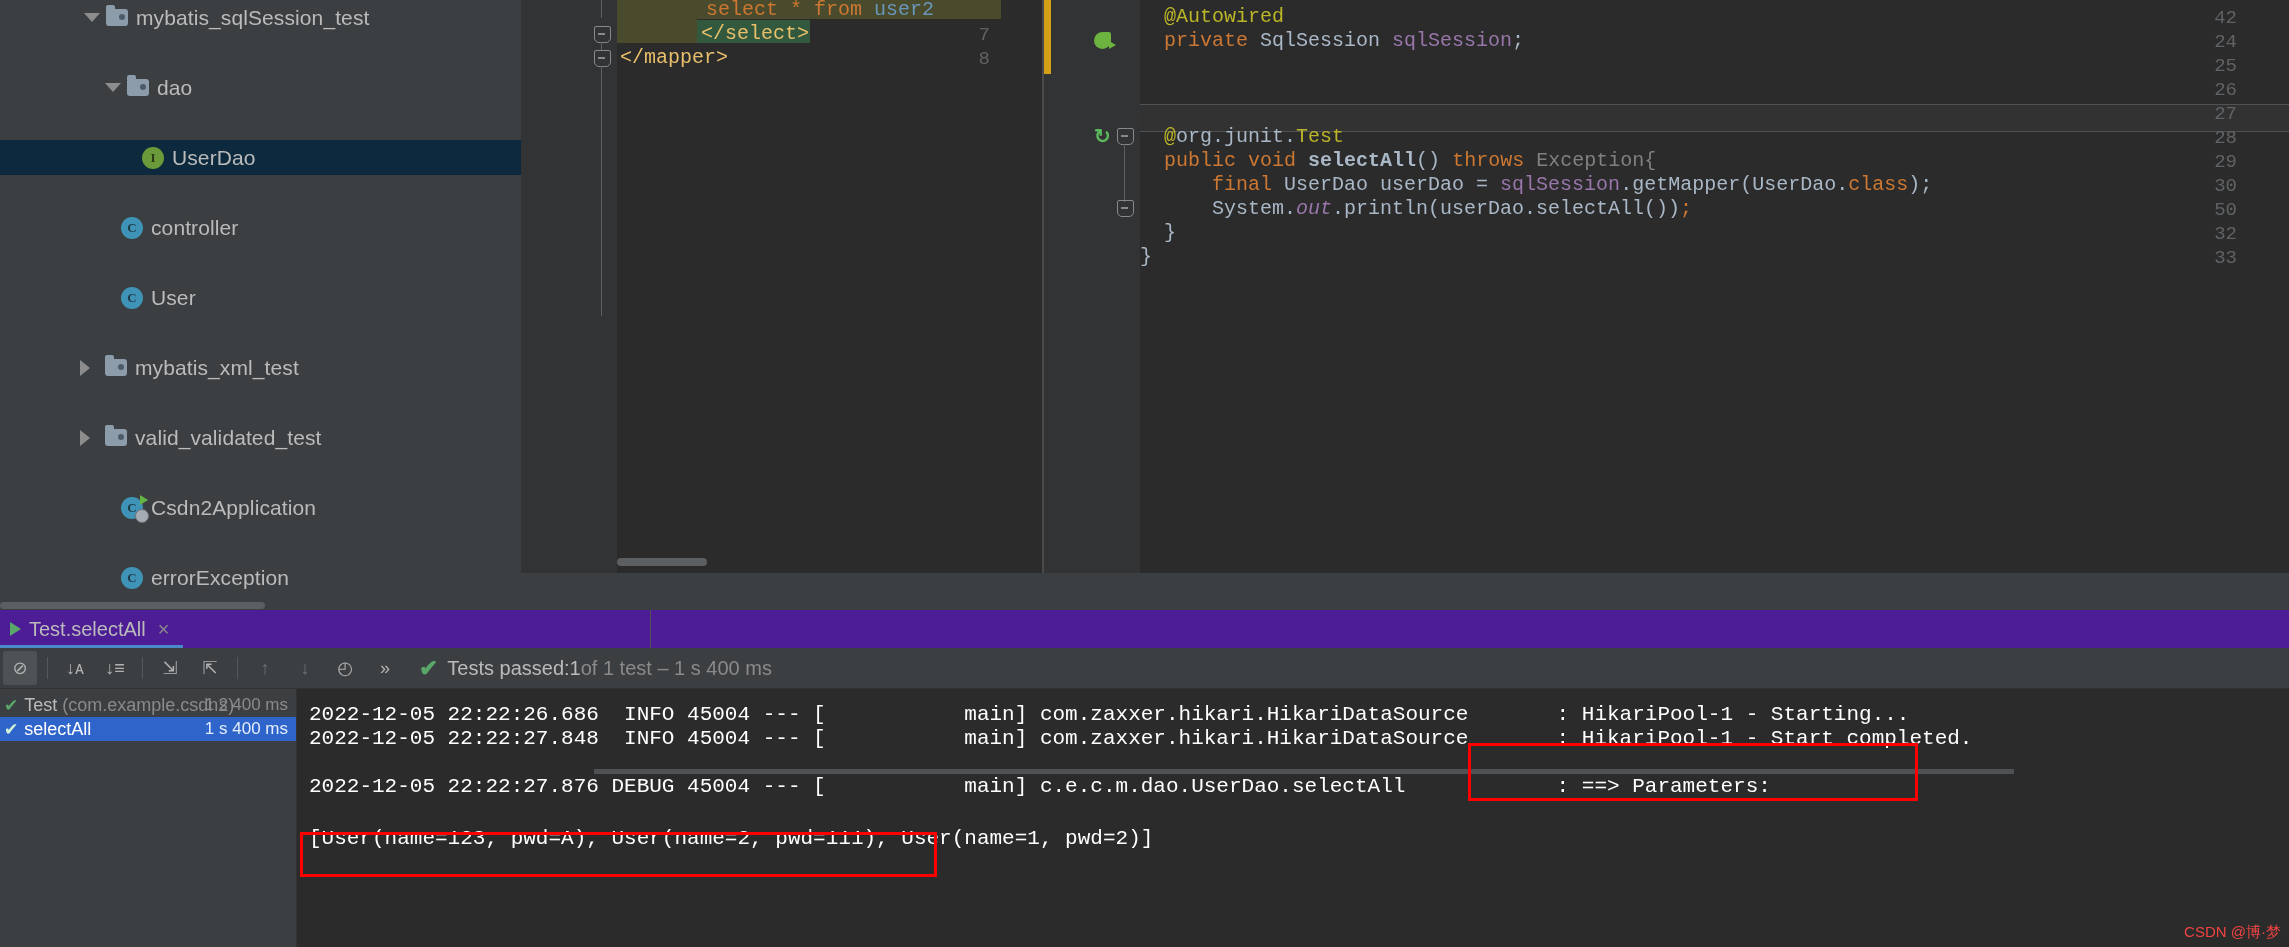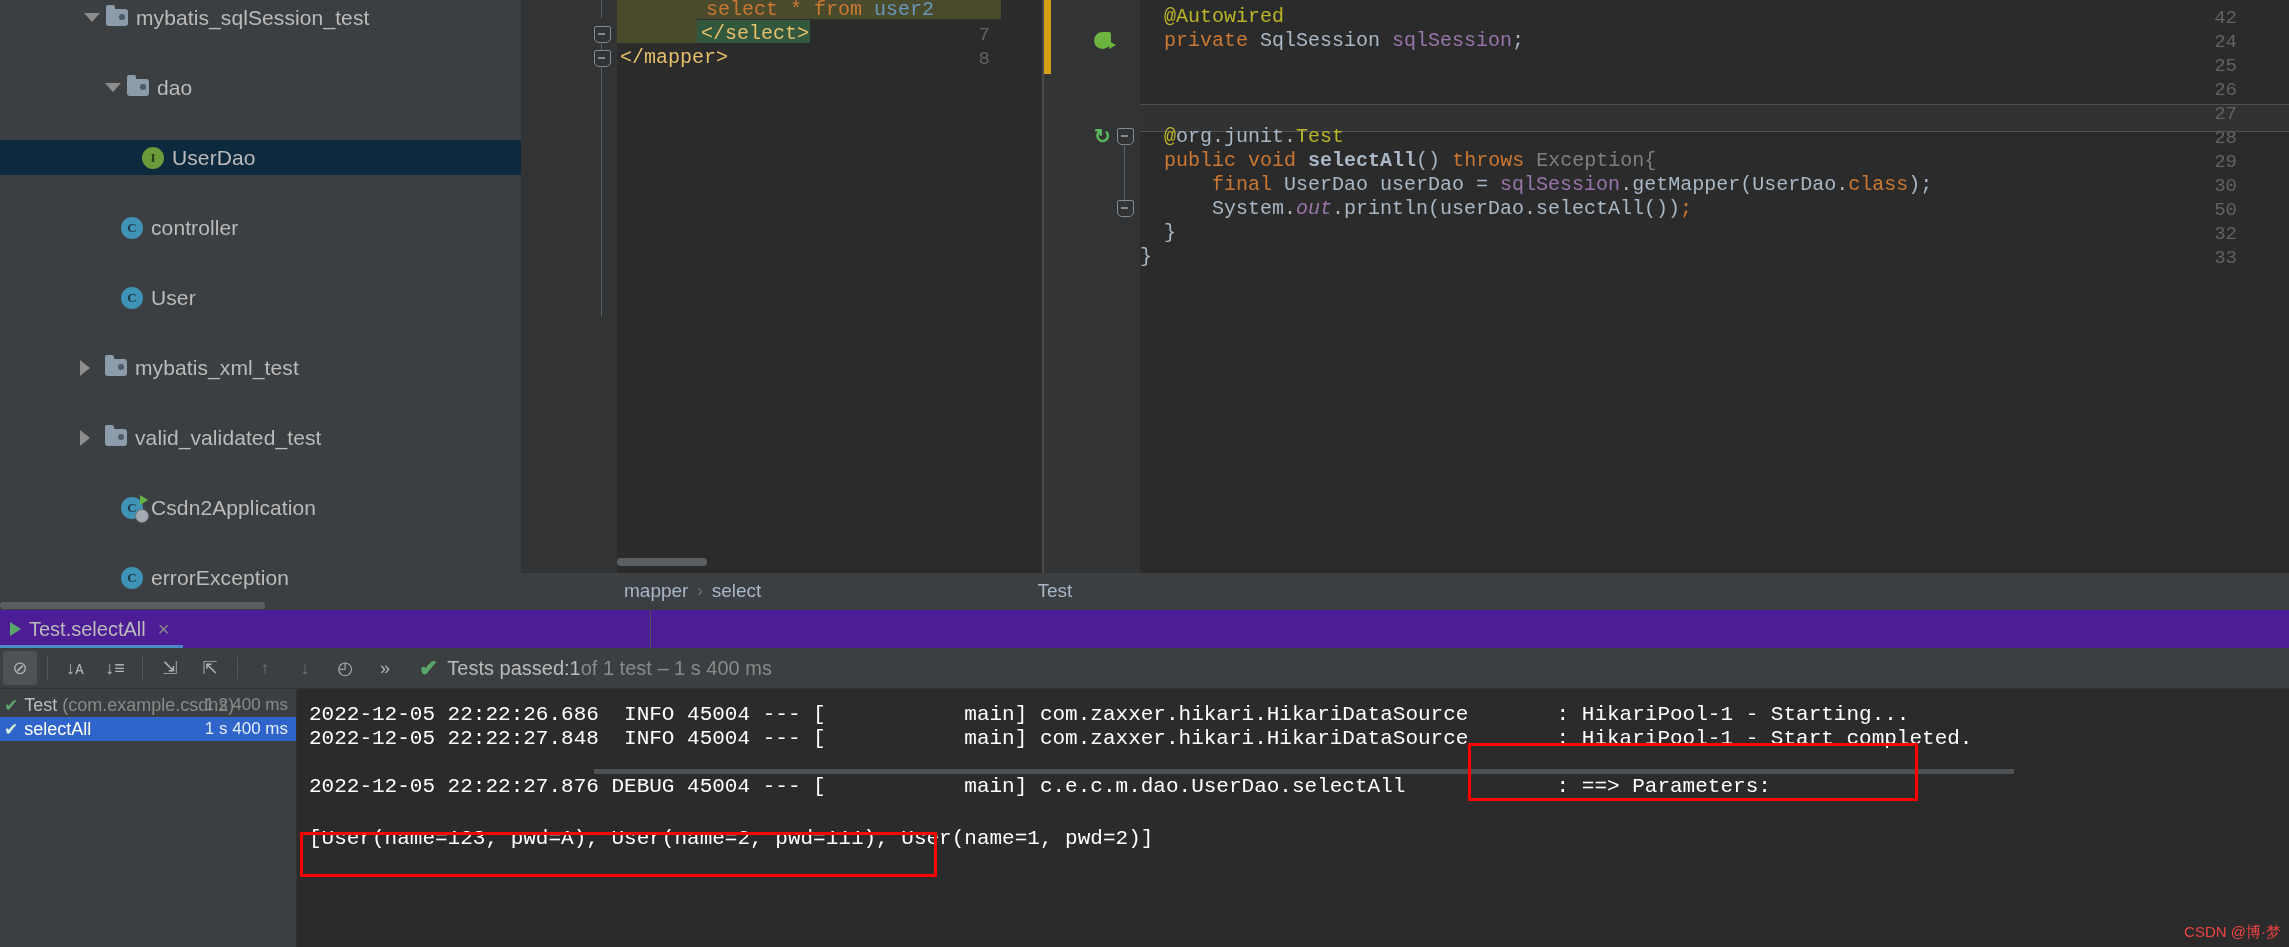--- a/index.html
+++ b/index.html
@@ -559,30 +559,20 @@
       <div class="code-line" style="left:120px; top:173px;"><span>    </span><span class="kw">final</span><span> </span><span class="typ">UserDao</span><span class="typ"> userDao = </span><span class="fld">sqlSession</span><span class="typ">.getMapper(</span><span class="typ">UserDao.</span><span class="kw">class</span><span class="typ">);</span></div>
 
       <div class="code-line" style="left:120px; top:197px;"><span>    </span><span class="typ">System.</span><span class="fld-i">out</span><span class="typ">.println(userDao.selectAll())</span><span class="kw">;</span></div>
 
       <div class="code-line" style="left:120px; top:221px;"><span class="typ">}</span></div>
 
       <div class="code-line" style="left:96px; top:245px;"><span class="typ">}</span></div>
     </div>
   </div>
 
-  <div id="breadcrumbs">
-    <div class="group" id="bc-left">
-      <span class="crumb">mapper</span>
-      <span class="sep">›</span>
-      <span class="crumb">select</span>
-    </div>
-    <div class="group" id="bc-right">
-      <span class="crumb">Test</span>
-    </div>
-  </div>
 
   <div id="toolwindow">
 
     <div id="tw-tabs">
       <div id="tw-tab">
         <span class="tri-run"></span>
         <span>Test.selectAll</span>
         <span class="tab-close">×</span>
       </div>
       <div class="tabs-divider"></div>

